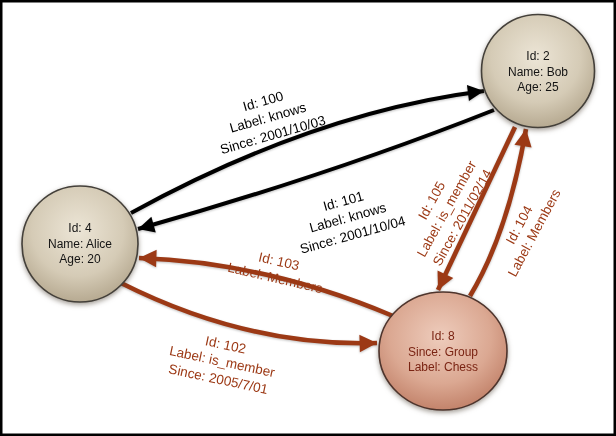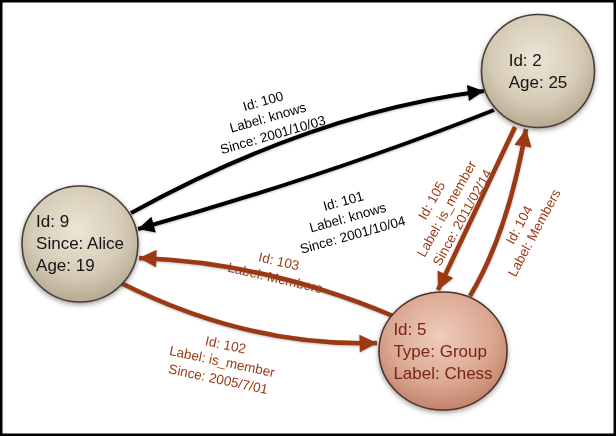--- a/index.html
+++ b/index.html
@@ -32,22 +32,22 @@
   #gradGroup .s1 { stop-color: var(--group-fill-mid); }
   #gradGroup .s2 { stop-color: var(--group-fill-edge); }
 
   
   .frame-rect { fill: none; stroke: var(--frame); stroke-width: 2.5px; }
 
   
   .node-label {
     position: absolute;
     transform: translate(-50%, -50%);
-    text-align: left;
-    font-size: 17px;
+    text-align: center;
+    font-size: 12px;
     line-height: 1.3;
     color: #141414;
     white-space: nowrap;
   }
   .node-label.group { color: var(--group-text); }
   .edge-label {
     position: absolute;
     text-align: center;
     font-size: 13.5px;
     line-height: 1.28;
@@ -93,31 +93,32 @@
     <g class="nodes">
       <circle class="node-circle person" cx="80" cy="244" r="58"></circle>
       <circle class="node-circle person" cx="538" cy="71" r="56.5"></circle>
       <ellipse class="node-circle group" cx="443" cy="351" rx="64" ry="59"></ellipse>
     </g>
 
     <rect class="frame-rect" x="1.25" y="1.25" width="613.5" height="433.5"></rect>
   </svg>
 
   <div class="node-label" style="left:80px; top:244px;">
-    <div>Id: 9</div>
-    <div>Since: Alice</div>
-    <div>Age: 19</div>
+    <div>Id: 4</div>
+    <div>Name: Alice</div>
+    <div>Age: 20</div>
   </div>
   <div class="node-label" style="left:538px; top:72px;">
     <div>Id: 2</div>
+    <div>Name: Bob</div>
     <div>Age: 25</div>
   </div>
   <div class="node-label group" style="left:443px; top:352px;">
-    <div>Id: 5</div>
-    <div>Type: Group</div>
+    <div>Id: 8</div>
+    <div>Since: Group</div>
     <div>Label: Chess</div>
   </div>
 
   <div class="edge-label knows" style="left:268px; top:118px; transform:translate(-50%,-50%) rotate(-16deg);">
     <div>Id: 100</div>
     <div>Label: knows</div>
     <div>Since: 2001/10/03</div>
   </div>
   <div class="edge-label knows" style="left:348px; top:218px; transform:translate(-50%,-50%) rotate(-15.5deg);">
     <div>Id: 101</div>

